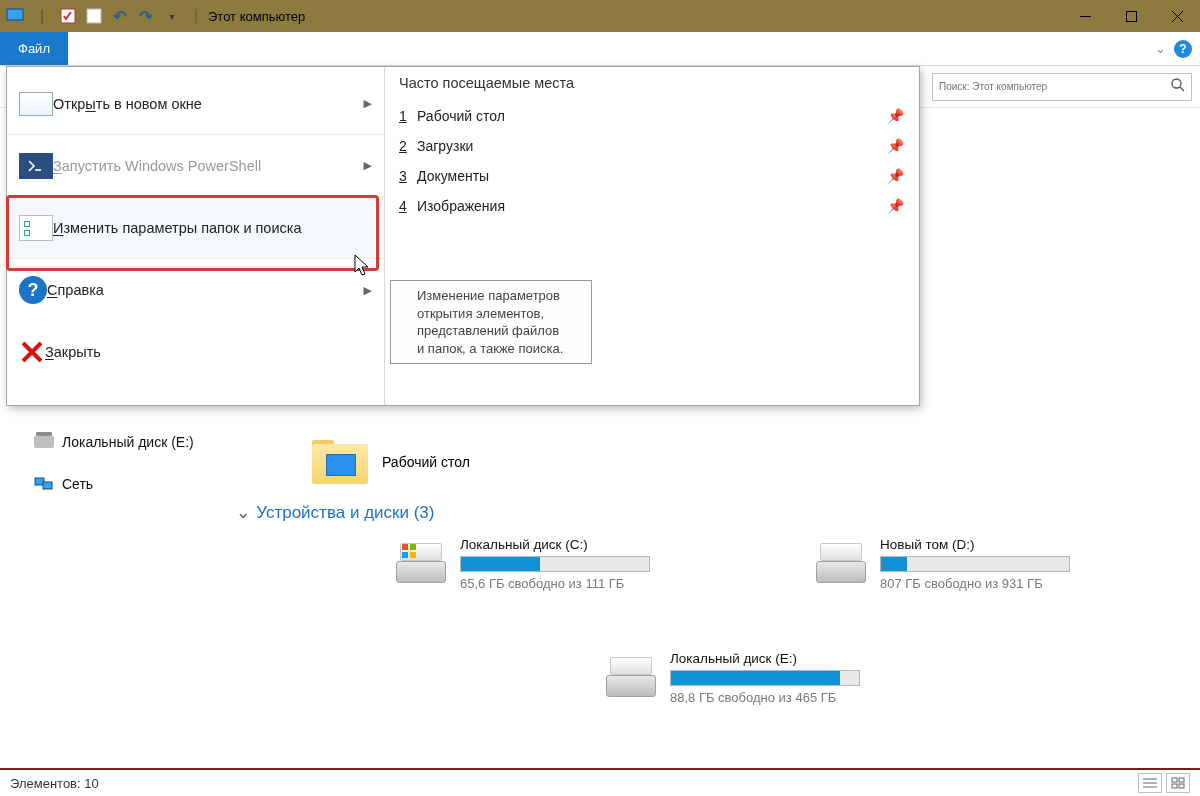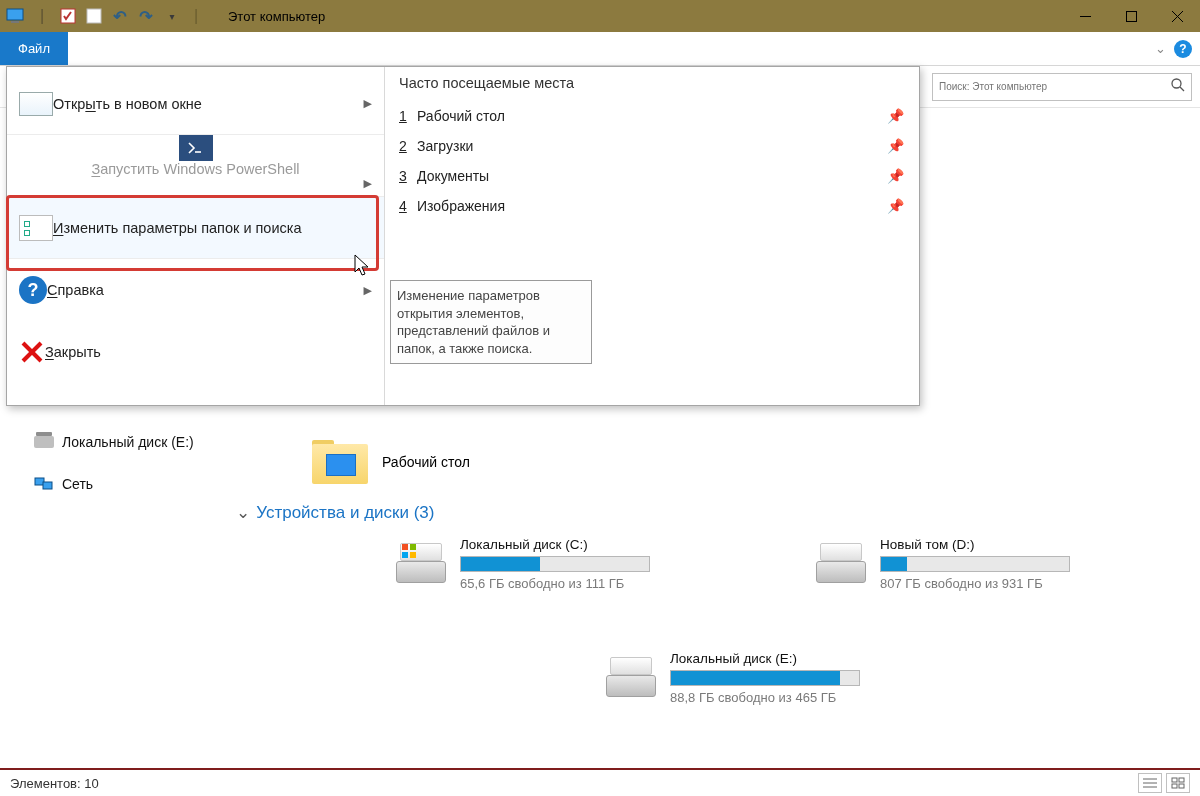--- a/index.html
+++ b/index.html
@@ -1,20 +1,20 @@
 <!DOCTYPE html>
 <html><head>
 <meta charset="utf-8">
 <style>
 * { box-sizing: border-box; margin: 0; padding: 0; font-family: "Segoe UI", Tahoma, sans-serif; }
 html, body { width: 1200px; height: 796px; overflow: hidden; background: #fff; }
 .titlebar { height: 32px; background: #8c7a3f; display: flex; align-items: center; color: #222; }
 .tb-icons { display: flex; align-items: center; gap: 2px; padding-left: 4px; }
 .tb-ico { width: 24px; height: 24px; display: flex; align-items: center; justify-content: center; }
-.tb-title { margin-left: 20px; font-size: 13px; color: #000; }
+.tb-title { margin-left: 0; font-size: 13px; color: #000; }
 .tb-spacer { flex: 1; }
 .winbtn { width: 46px; height: 32px; display: flex; align-items: center; justify-content: center; color: #000; }
 .winbtn svg { width: 11px; height: 11px; }
 .ribbon-tabs { height: 34px; display: flex; align-items: stretch; border-bottom: 1px solid #d6d6d6; background: #fff; }
 .tab-file { background: #1979ca; color: #fff; padding: 0 18px; display: flex; align-items: center; font-size: 13px; }
 .ribbon-right { margin-left: auto; display: flex; align-items: center; padding-right: 8px; gap: 8px; }
 .chev { color: #888; font-size: 13px; }
 .help-ico { width: 18px; height: 18px; border-radius: 50%; background: #1b8be0; color: #fff; display: flex; align-items: center; justify-content: center; font-size: 12px; font-weight: bold; }
 .nav-bar { height: 42px; display: flex; align-items: center; padding: 0 8px; border-bottom: 1px solid #e5e5e5; gap: 6px; position: relative; }
 .searchbox { margin-left: auto; width: 260px; height: 28px; border: 1px solid #c0c0c0; background: #fff; display: flex; align-items: center; padding: 0 6px; }
@@ -44,40 +44,40 @@
 .drive-name { font-size: 13.5px; color: #111; margin-bottom: 4px; }
 .drive-bar { width: 190px; height: 16px; border: 1px solid #b7b7b7; background: #e8e8e8; margin-bottom: 4px; position: relative; }
 .drive-bar-fill { position: absolute; left: 0; top: 0; bottom: 0; background: #1192d4; }
 .drive-free { font-size: 13px; color: #7a7a7a; }
 .statusbar { position: absolute; bottom: 0; left: 0; right: 0; height: 28px; border-top: 2px solid #7f1d1d; display: flex; align-items: center; padding: 0 10px; font-size: 13px; color: #333; background: #fff; }
 .status-right { margin-left: auto; display: flex; gap: 4px; }
 .view-btn { width: 24px; height: 20px; border: 1px solid #c0c0c0; display: flex; align-items: center; justify-content: center; }
 .file-menu { position: absolute; left: 6px; top: 66px; width: 914px; height: 340px; background: #fff; border: 1px solid #a5a5a5; box-shadow: 2px 3px 8px rgba(0,0,0,.25); display: flex; z-index: 50; }
 .fm-left { width: 378px; border-right: 1px solid #d9d9d9; padding: 6px 0; display: flex; flex-direction: column; }
 .fm-item { display: flex; align-items: center; height: 62px; padding: 0 12px; font-size: 14.5px; color: #222; position: relative; border-bottom: 1px solid #ececec; }
-.fm-item.disabled { color: #9a9a9a; flex-direction: column; }
+.fm-item.disabled { color: #9a9a9a; }
 .fm-item .arrow { margin-left: auto; color: #666; font-size: 11px; }
 .fm-item.highlight { background: #f3f9ff; }
 .fm-item .und { text-decoration: underline; text-underline-offset: 2px; }
 .fm-ico { width: 34px; height: 28px; display: flex; align-items: center; justify-content: center; }
 .fm-ico.win { border: 1px solid #9aa; background: linear-gradient(#fff,#e9f3fb); width: 34px; height: 24px; }
 .fm-ico.ps { background: #2b4e7e; color: #fff; width: 34px; height: 26px; display:flex; align-items:center; justify-content:center; }
 .fm-ico.opts { border: 1px solid #bcbcbc; background: #fff; width: 34px; height: 26px; position: relative; }
 .fm-ico.opts::before { content:""; position:absolute; left:4px; top:5px; width:4px; height:4px; border:1px solid #2a8; }
 .fm-ico.opts::after { content:""; position:absolute; left:4px; top:14px; width:4px; height:4px; border:1px solid #2a8; }
 .fm-ico.help { width: 28px; height: 28px; border-radius: 50%; background: #1b74c5; color: #fff; font-weight: bold; font-size: 18px; display:flex; align-items:center; justify-content:center; }
 .fm-ico.close { width: 26px; height: 26px; }
 .fm-right { flex: 1; padding: 8px 14px; position: relative; }
 .fm-right-title { font-size: 14.5px; color: #333; margin-bottom: 10px; }
 .freq-item { display: flex; align-items: center; height: 30px; font-size: 14px; color: #222; }
 .freq-item .num { width: 18px; text-decoration: underline; }
 .freq-item .pin { margin-left: auto; color: #8a8a8a; }
 .red-box { position: absolute; left: 6px; top: 195px; width: 373px; height: 76px; border: 3px solid #d43b34; border-radius: 4px; pointer-events: none; z-index: 60; }
 .cursor { position: absolute; left: 354px; top: 254px; z-index: 70; }
-.tooltip { position: absolute; left: 390px; top: 280px; width: 202px; background: #fdfdfd; border: 1px solid #9a9a9a; padding: 6px 6px; font-size: 13px; color: #444; z-index: 65; line-height: 1.35; }
+.tooltip { position: absolute; left: 390px; top: 280px; width: 202px; background: #fdfdfd; border: 1px solid #9a9a9a; padding: 6px 26px; font-size: 13px; color: #444; z-index: 65; line-height: 1.35; }
 </style>
 </head>
 <body>
 
 <div class="titlebar">
   <div class="tb-icons">
     <div class="tb-ico">
       <svg width="20" height="16" viewBox="0 0 20 16">
           <rect x="1" y="1" width="16" height="11" fill="#3aa0ee" stroke="#0b4e87"></rect>
           <rect x="5" y="13" width="8" height="2" fill="#777"></rect>

